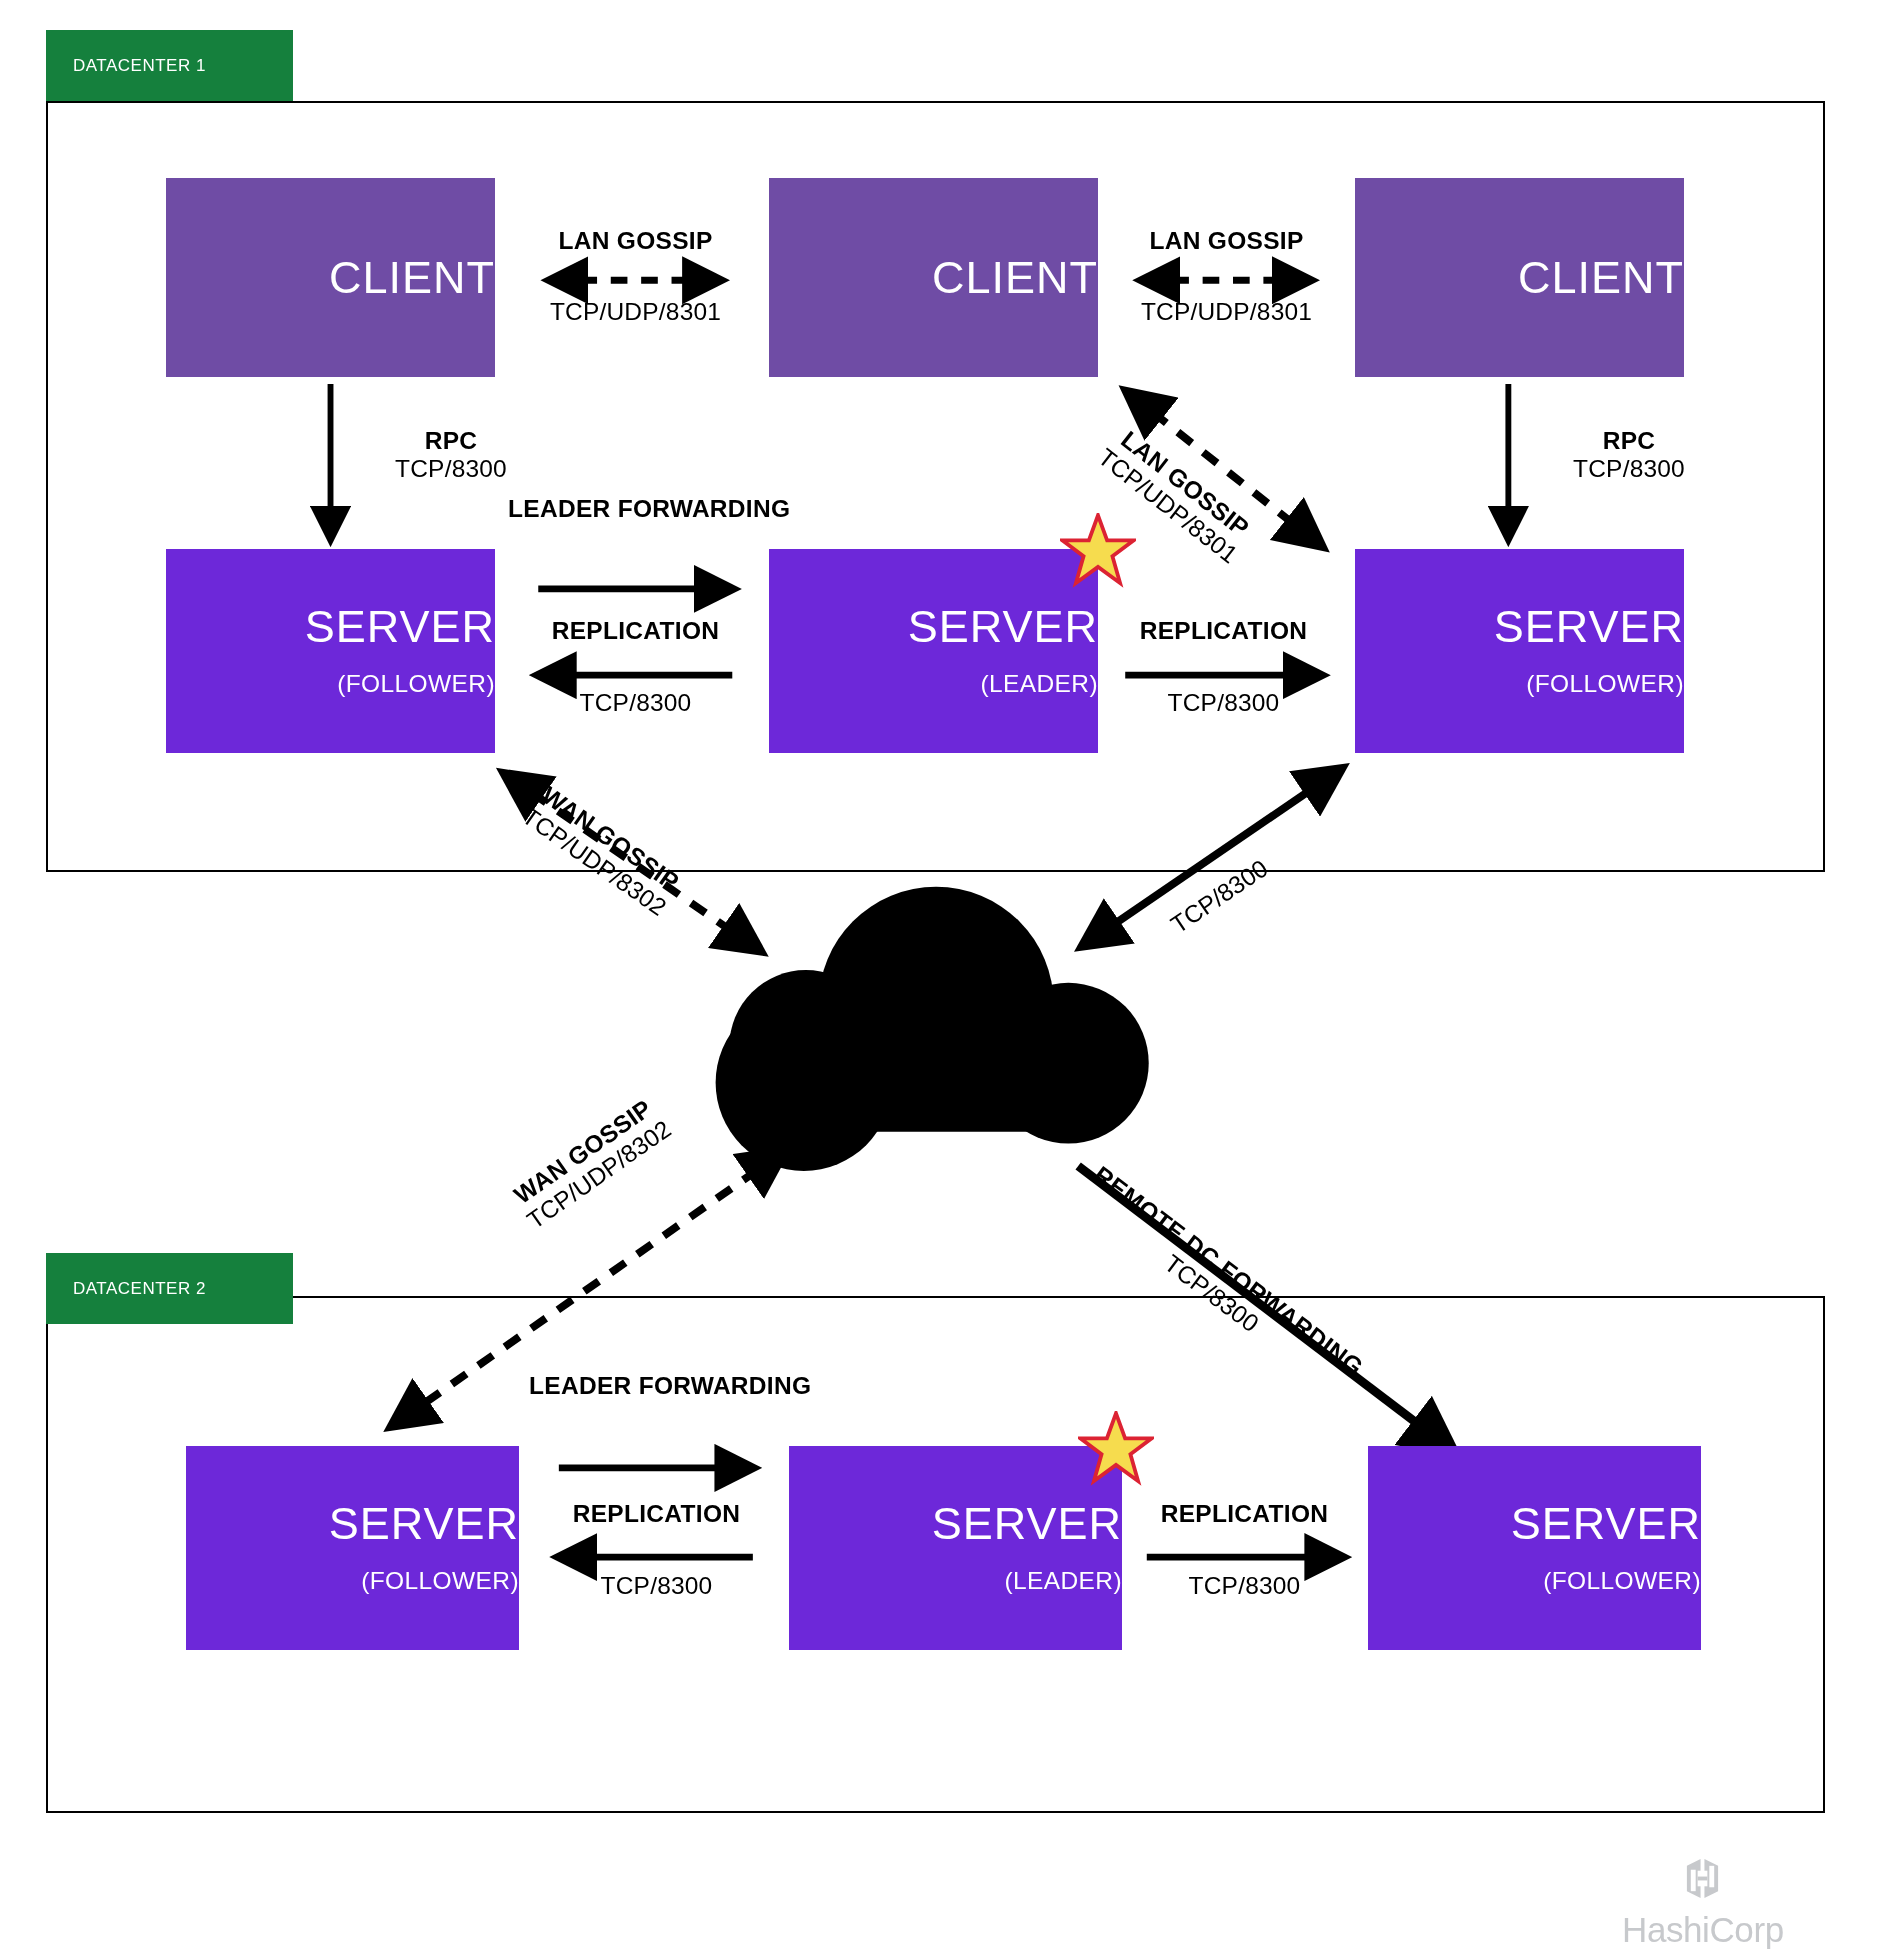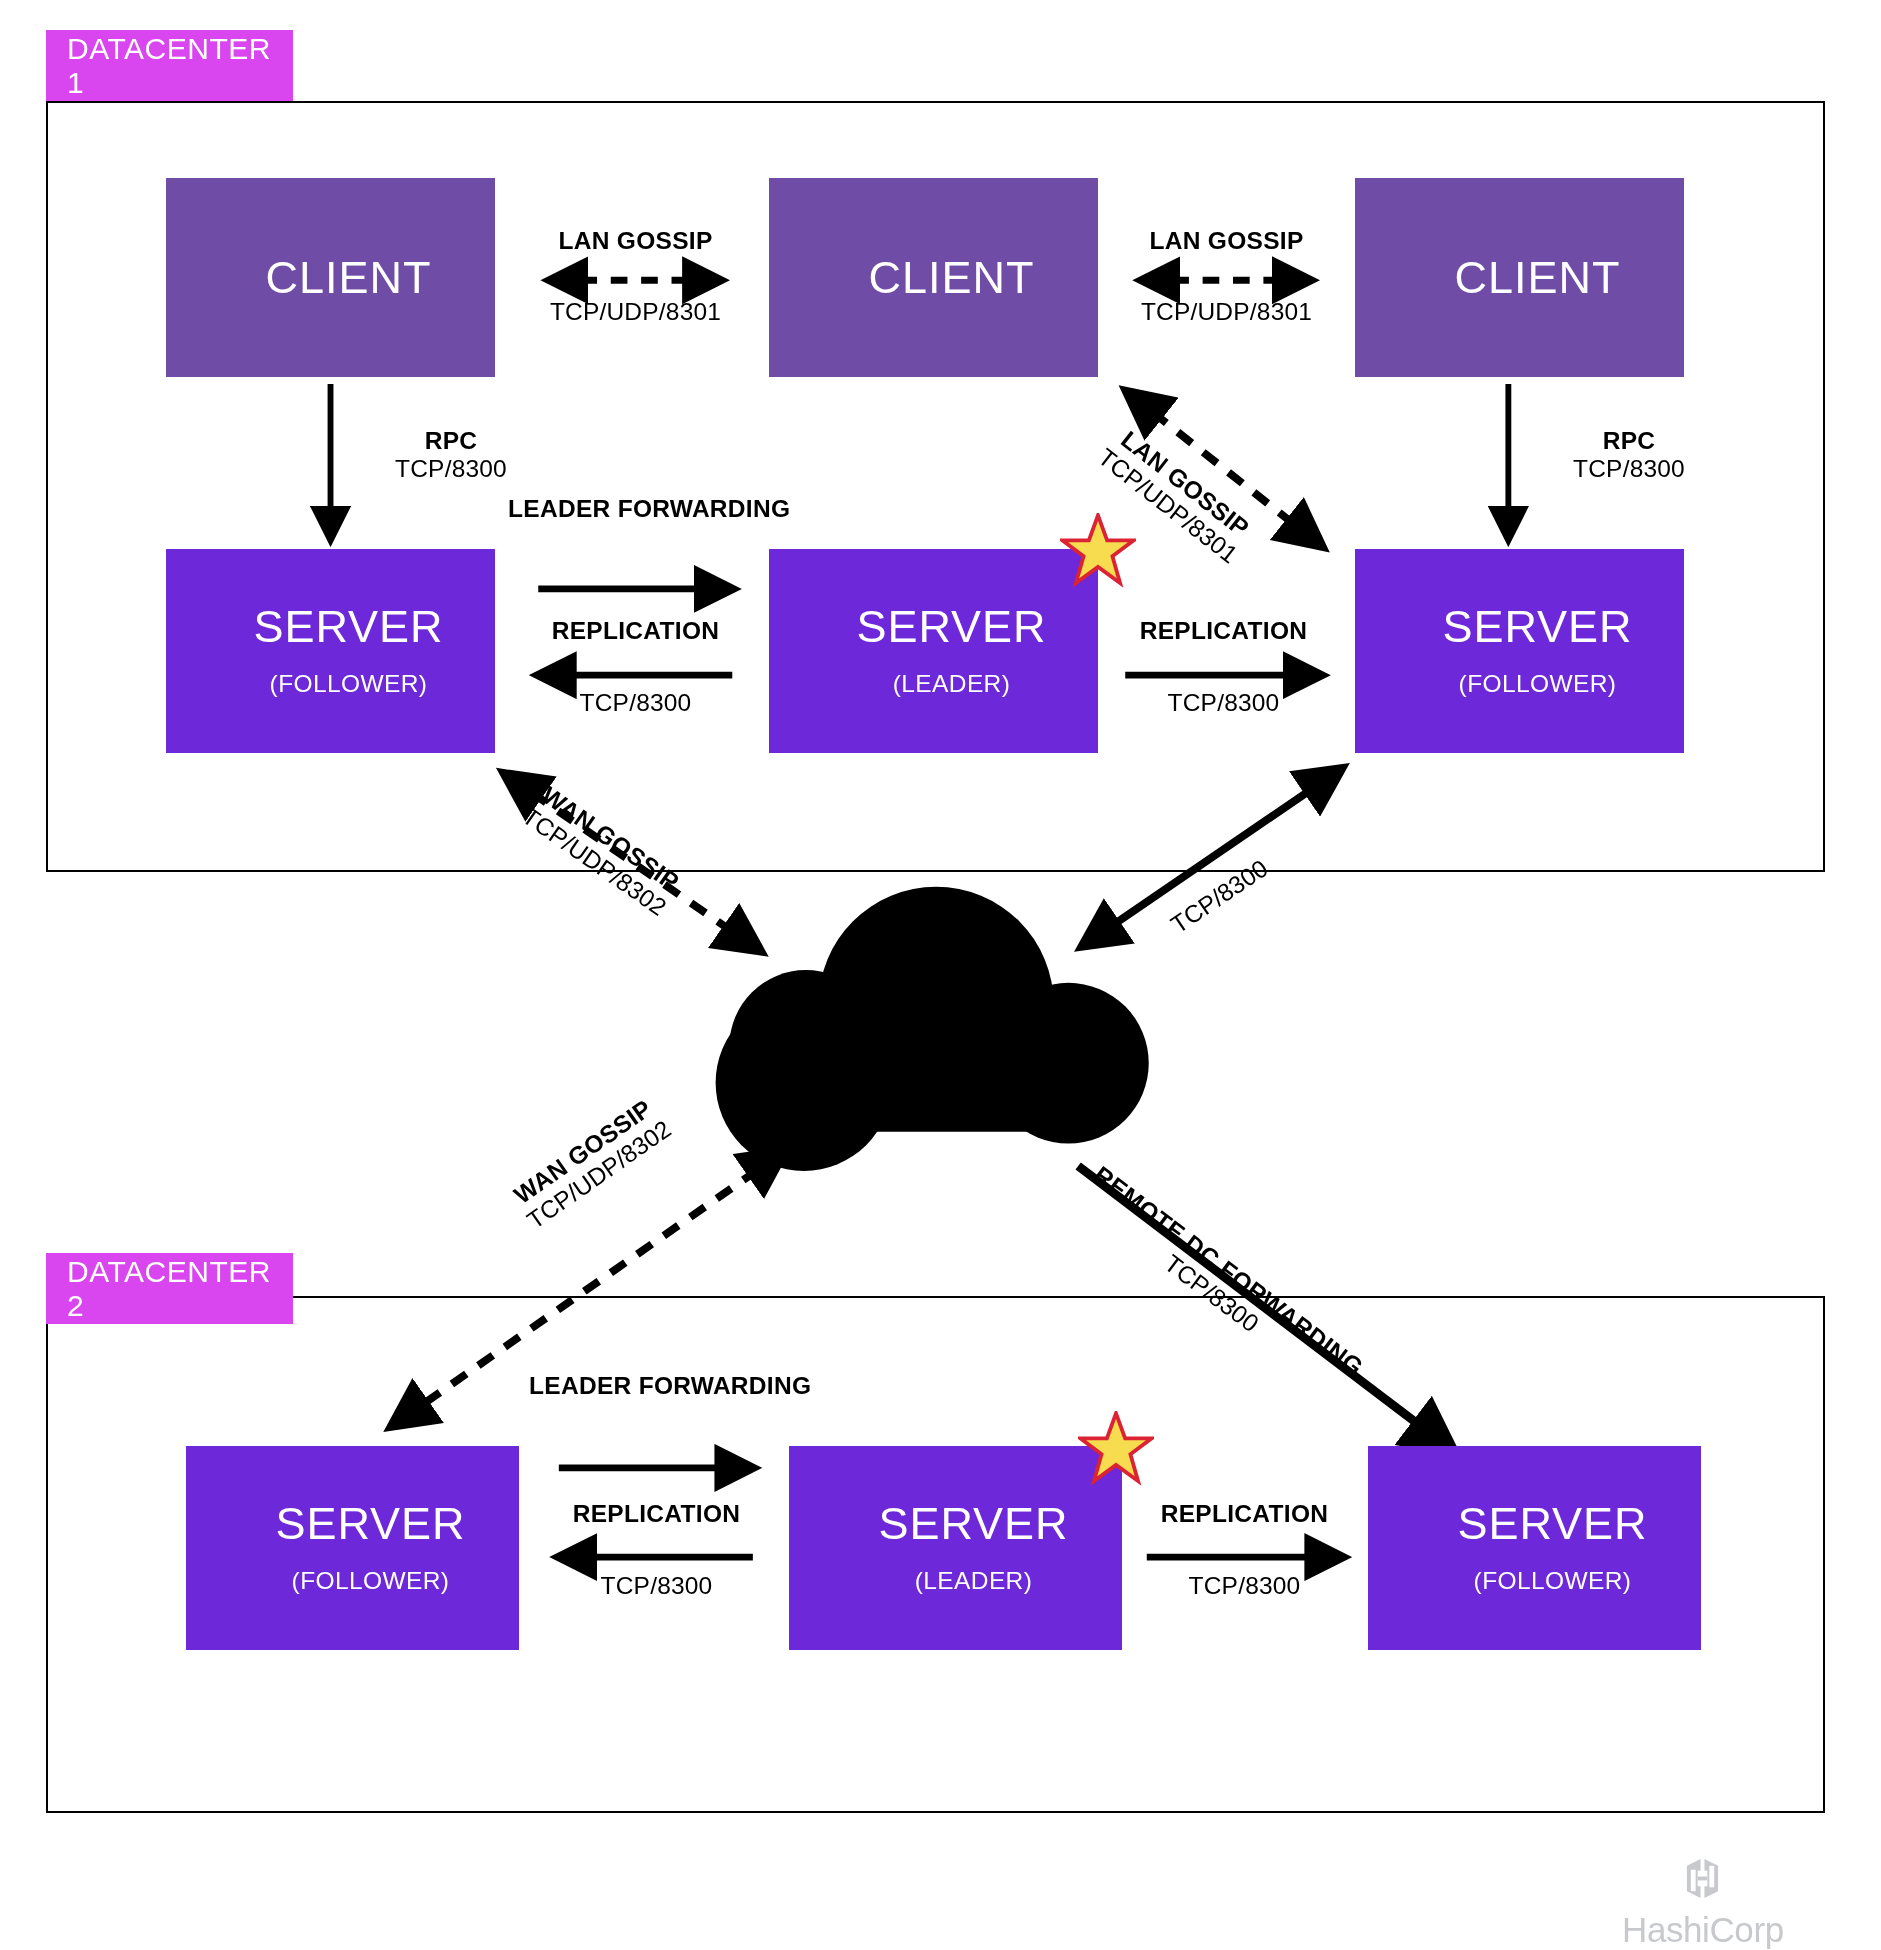--- a/index.html
+++ b/index.html
@@ -21,36 +21,36 @@
 
   
   .dc-frame {
     position: absolute;
     border: 2.9px solid #000000;
     background: transparent;
     box-sizing: border-box;
   }
   .dc-tab {
     position: absolute;
-    background: #d946ef;
+    background: #15803d;
     color: #ffffff;
-    font-size: 30px;
+    font-size: 17px;
     letter-spacing: 0.5px;
     display: flex;
     align-items: center;
-    padding-left: 21px;
+    padding-left: 27px;
     box-sizing: border-box;
   }
 
   
   .node {
     position: absolute;
     display: flex;
     flex-direction: column;
-    align-items: center;
+    align-items: flex-end;
     justify-content: center;
     box-sizing: border-box;
     color: #ffffff;
     padding-left: 36px;
   }
   .node .role {
     font-size: 45px;
     line-height: 1.02;
     letter-spacing: 1px;
     font-weight: 400;

